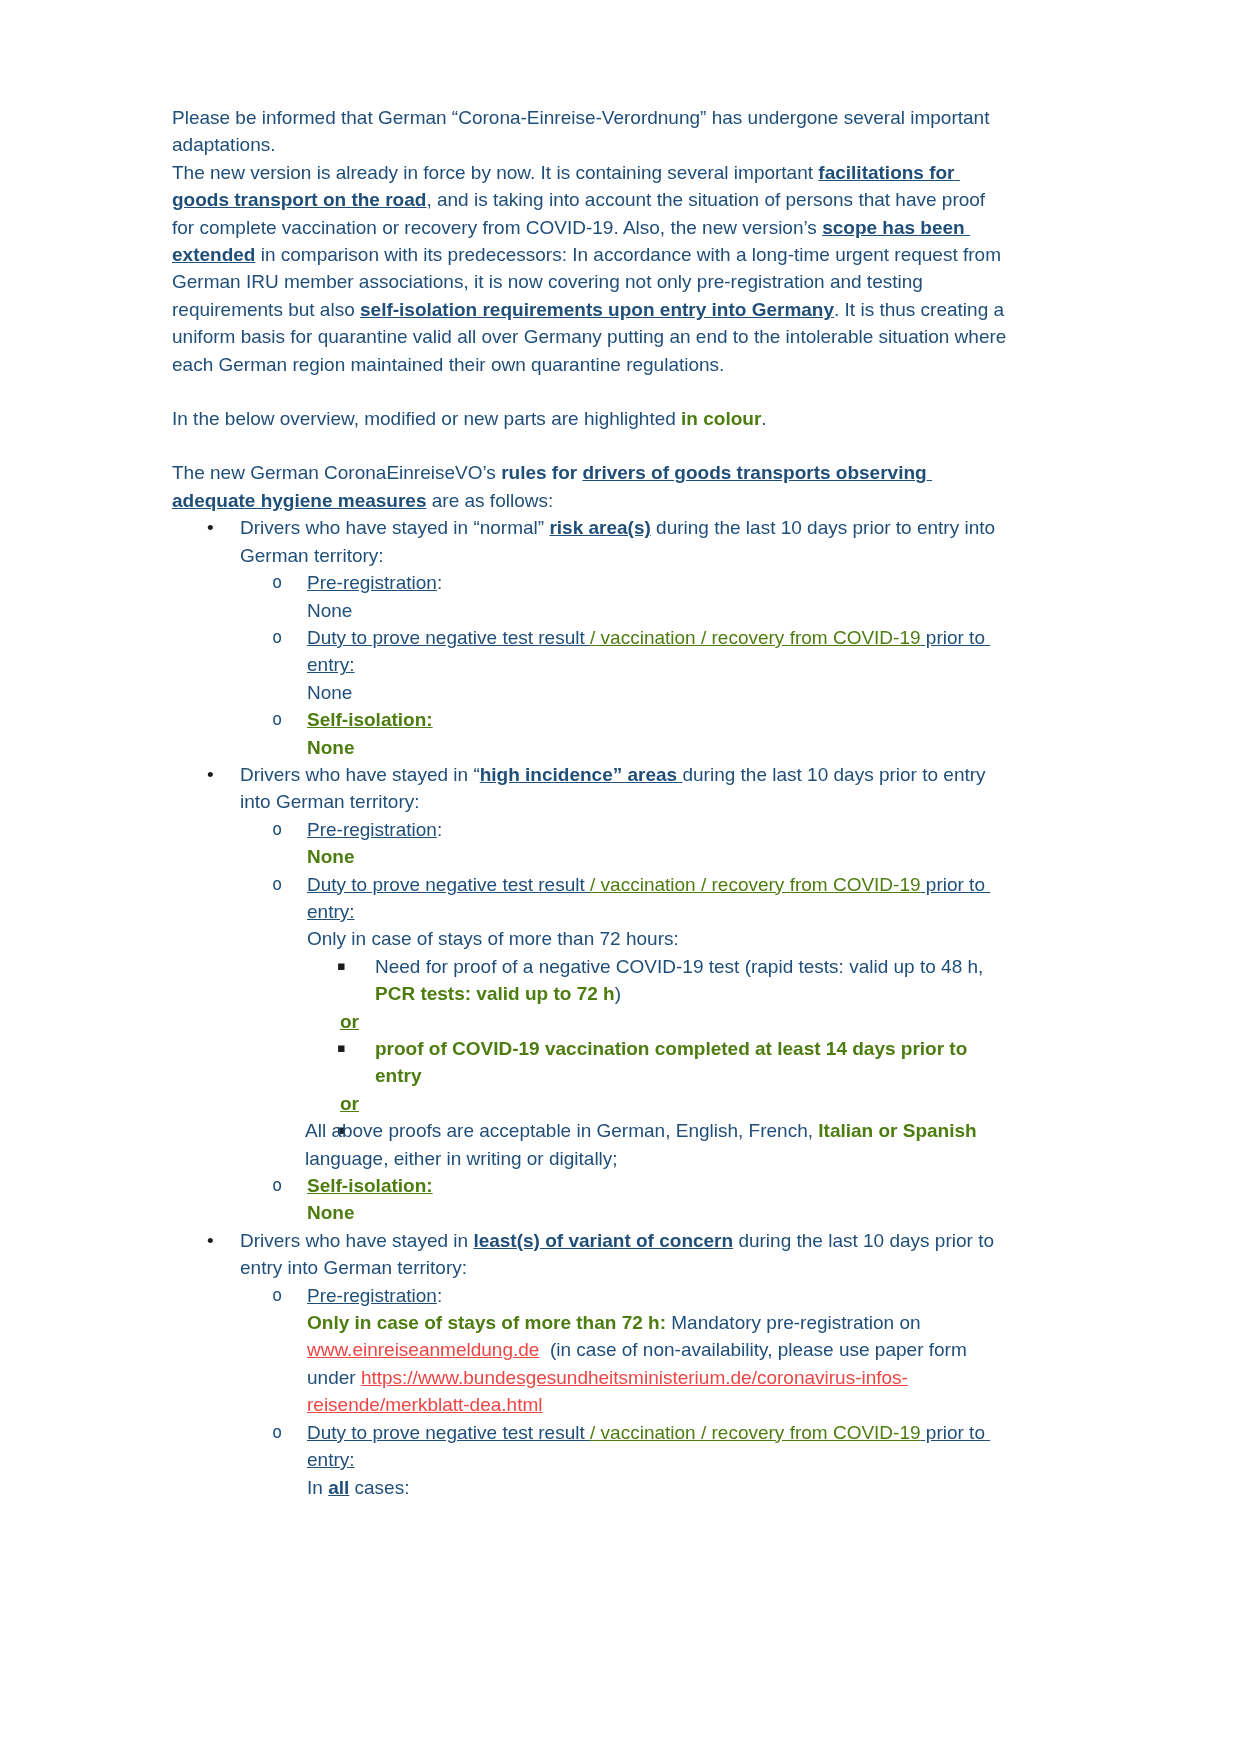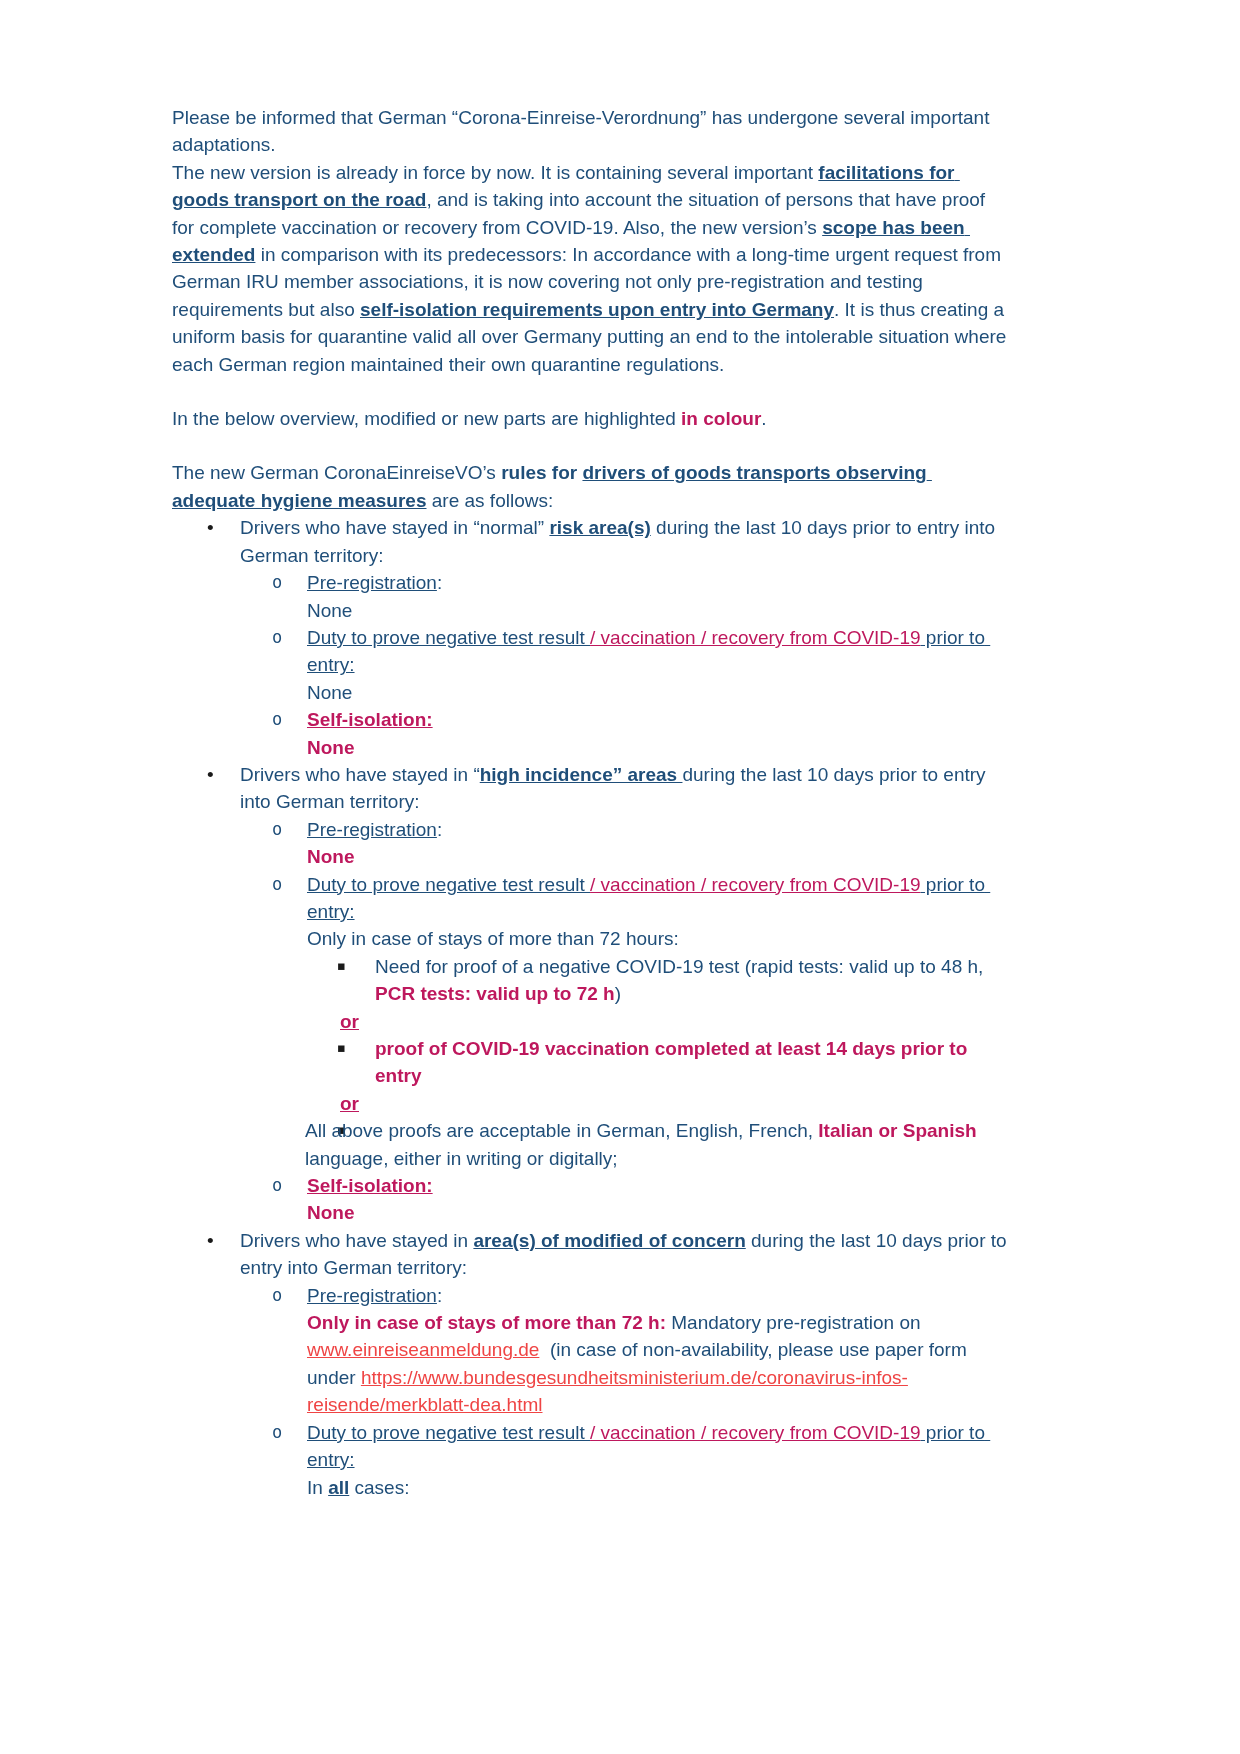--- a/index.html
+++ b/index.html
@@ -28,21 +28,21 @@
   .cont2{padding-left:135px;}
   
   .marker{position:absolute;}
   .m1{left:35px;top:0;color:#1A1A1A;font-size:19px;}
   .m2{left:100px;top:0;color:#1F4E79;font-size:17px;font-family:"DejaVu Sans Mono",monospace;}
   .m3{left:165px;top:-1px;color:#1A1A1A;font-size:13px;font-family:"DejaVu Sans",sans-serif;}
   
   .b{font-weight:700;}
   .i{}
   .u{text-decoration:underline;}
-  .c{color:#be185d;}
+  .c{color:#4d7c0f;}
   a.lnk{color:#ef4444;text-decoration:underline;cursor:pointer;}
 </style>
 </head>
 <body>
 
 <div class="doc">
 
   <div class="row"><span class="txt"><span>Please be informed that German “Corona-Einreise-Verordnung” has undergone several important adaptations.</span></span></div>
 
   <div class="row"><span class="txt"><span>The new version is already in force by now. It is containing several important </span><span class="b u">facilitations for goods transport on the road</span><span>, and is taking into account the situation of persons that have proof for complete vaccination or recovery from COVID-19. Also, the new version’s </span><span class="b u">scope has been extended</span><span> in comparison with its predecessors: In accordance with a long-time urgent request from German IRU member associations, it is now covering not only pre-registration and testing requirements but also </span><span class="b u">self-isolation requirements upon entry into Germany</span><span>. It is thus creating a uniform basis for quarantine valid all over Germany putting an end to the intolerable situation where each German region maintained their own quarantine regulations.</span></span></div>
@@ -83,21 +83,21 @@
   <div class="row or-row"><span class="txt"><span class="b u c">or</span></span></div>
 
   <div class="row l3"><span class="marker m3">▪</span></div>
 
   <div class="row langs"><span class="txt"><span>All above proofs are acceptable in German, English, French, </span><span class="b c">Italian or Spanish</span><span> language, either in writing or digitally;</span></span></div>
 
 
   <div class="row l2"><span class="marker m2">o</span><span class="txt"><span class="b i u c">Self-isolation:</span></span></div>
   <div class="row cont2"><span class="txt"><span class="b c">None</span></span></div>
 
-  <div class="row l1"><span class="marker m1">•</span><span class="txt"><span>Drivers who have stayed in </span><span class="b u">area(s) of modified of concern</span><span> during the last 10 days prior to entry into German territory:</span></span></div>
+  <div class="row l1"><span class="marker m1">•</span><span class="txt"><span>Drivers who have stayed in </span><span class="b u">least(s) of variant of concern</span><span> during the last 10 days prior to entry into German territory:</span></span></div>
 
   <div class="row l2"><span class="marker m2">o</span><span class="txt"><span class="i u">Pre-registration</span><span>:</span></span></div>
   <div class="row cont2"><span class="txt"><span class="b c">Only in case of stays of more than 72 h:</span><span> Mandatory pre-registration on </span><a class="lnk">www.einreiseanmeldung.de</a><span>  (in case of non-availability, please use paper form under </span><a class="lnk">https://www.bundesgesundheitsministerium.de/coronavirus-infos-reisende/merkblatt-dea.html</a></span></div>
 
   <div class="row l2"><span class="marker m2">o</span><span class="txt"><span class="i u">Duty to prove negative test result </span><span class="i u c">/ vaccination / recovery from COVID-19</span><span class="i u"> prior to entry:</span></span></div>
   <div class="row cont2"><span class="txt"><span>In </span><span class="b u">all</span><span> cases:</span></span></div>
 
 </div>
 
 </body></html>

